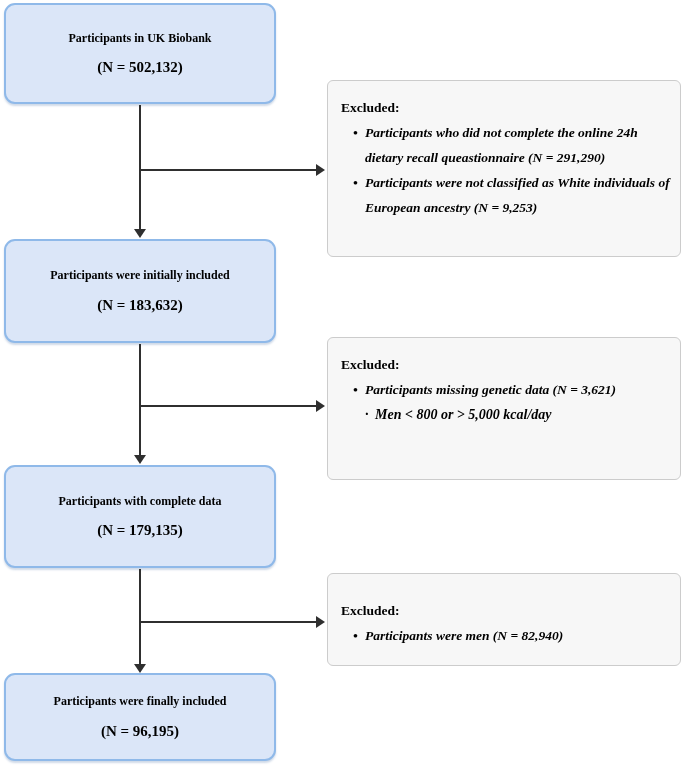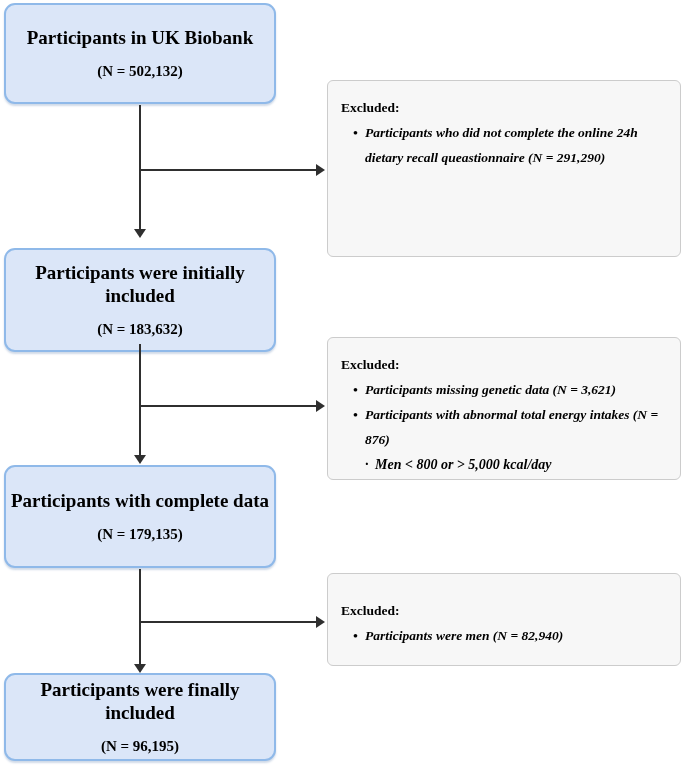--- a/index.html
+++ b/index.html
@@ -26,24 +26,24 @@
     box-sizing:border-box;
     background:var(--box-fill);
     border:2px solid var(--box-border);
     border-radius:11px;
     display:flex;flex-direction:column;
     align-items:center;justify-content:center;
     gap:13px;
     text-align:center;
     box-shadow:0 2px 2px rgba(120,150,190,0.35);
   }
-  .flow-box .t1{font-size:19px;font-weight:bold;line-height:1.2;}
+  .flow-box .t1{font-size:12px;font-weight:bold;line-height:1.2;}
   .flow-box .t2{font-size:15px;font-weight:bold;line-height:1.2;}
   #fbox0{top:3px;height:101px;}
-  #fbox1{top:248px;height:104px;}
+  #fbox1{top:239px;height:104px;}
   #fbox2{top:465px;height:103px;}
   #fbox3{top:673px;height:88px;align-items:center;}
   
   .x-box{
     position:absolute;
     left:327px;width:354px;
     box-sizing:border-box;
     background:var(--excluded-fill);
     border:1px solid var(--excluded-border);
     border-radius:6px;
@@ -105,28 +105,28 @@
   </div>
   <div class="flow-box" id="fbox3">
     <span class="t1">Participants were finally included</span>
     <span class="t2">(N = 96,195)</span>
   </div>
 
   <div class="x-box" id="xbox0">
     <span class="x-label">Excluded:</span>
     <ul class="x-items">
       <li class="x-item"><span class="marker">•</span><span>Participants who did not complete the online 24h dietary recall queastionnaire (N = 291,290)</span></li>
+      <li class="x-item"><span class="marker">•</span><span>Participants were not classified as White individuals of European ancestry (N = 9,253)</span></li>
     </ul>
   </div>
 
   <div class="x-box" id="xbox1">
     <span class="x-label">Excluded:</span>
     <ul class="x-items">
       <li class="x-item"><span class="marker">•</span><span>Participants missing genetic data (N = 3,621)</span></li>
-      <li class="x-item"><span class="marker">•</span><span>Participants with abnormal total energy intakes (N = 876)</span></li>
       <li class="x-item sub"><span class="marker">·</span><span>Men &lt; 800 or &gt; 5,000 kcal/day</span></li>
     </ul>
   </div>
 
   <div class="x-box" id="xbox2">
     <span class="x-label">Excluded:</span>
     <ul class="x-items">
       <li class="x-item"><span class="marker">•</span><span>Participants were men (N = 82,940)</span></li>
     </ul>
   </div>

